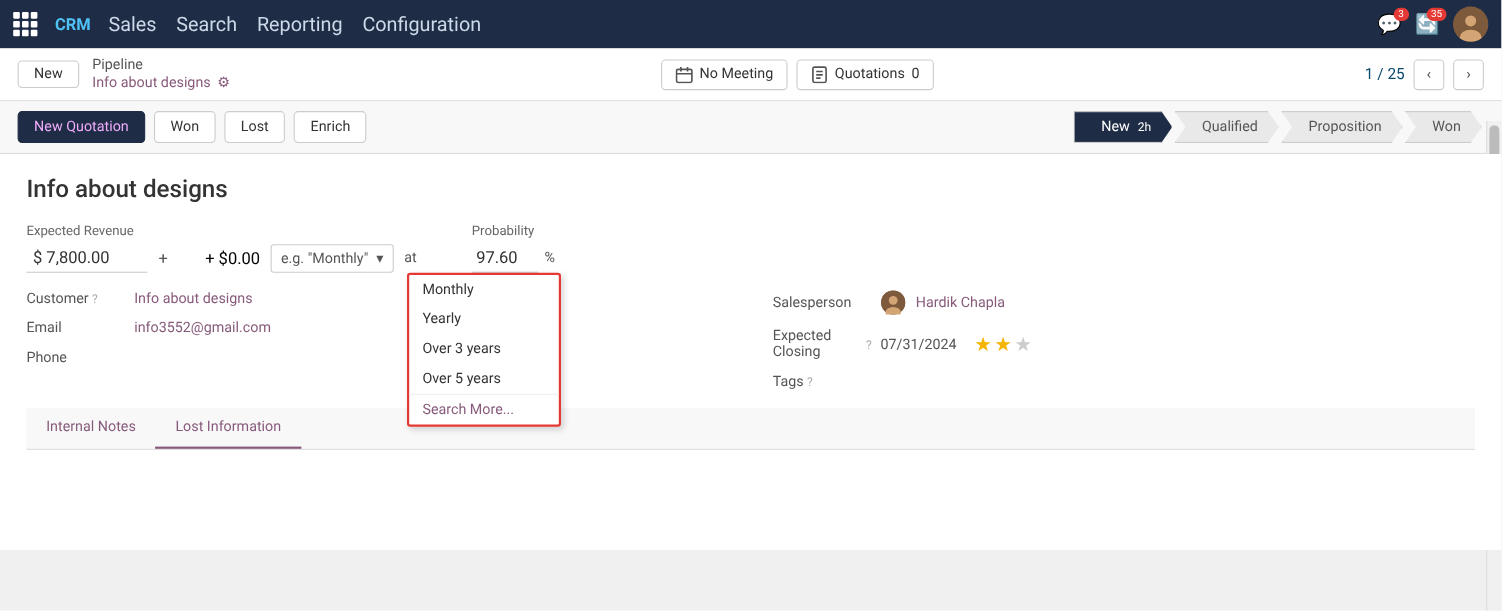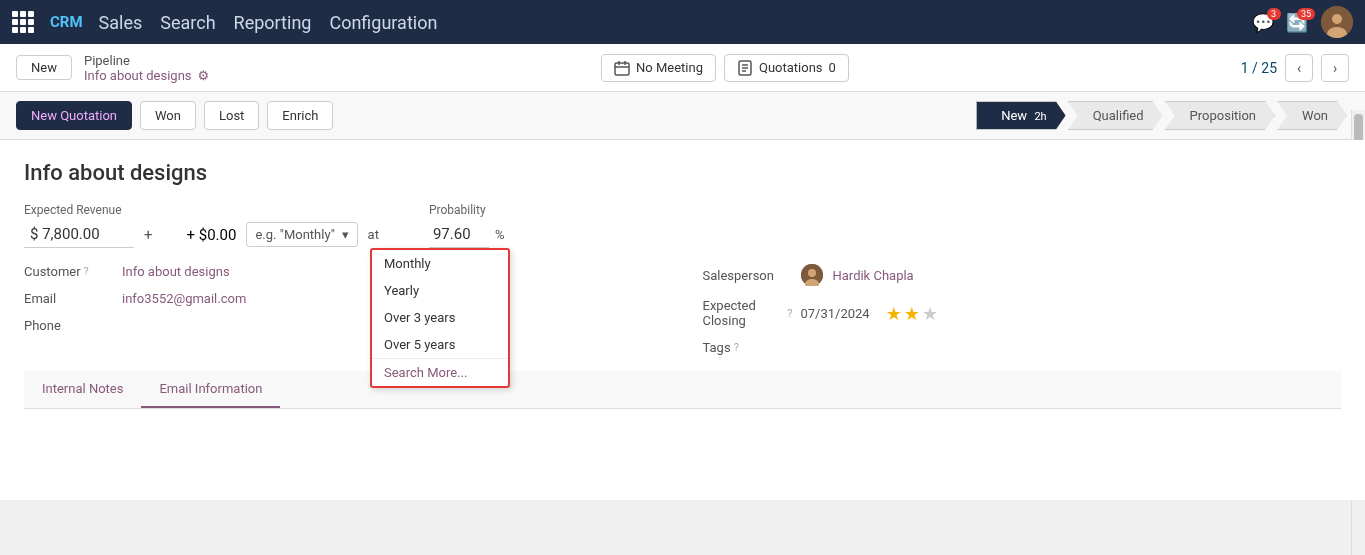--- a/index.html
+++ b/index.html
@@ -388,16 +388,16 @@
           <span>Tags</span>
           <span class="help">?</span>
         </div>
         <span class="form-row-value plain"></span>
       </div>
     </div>
   </div>
 
   <div class="tabs-bar">
     <div class="tab">Internal Notes</div>
-    <div class="tab active">Email Information</div>
+    <div class="tab active">Lost Information</div>
   </div>
 
 </div>
 
 </body></html>

